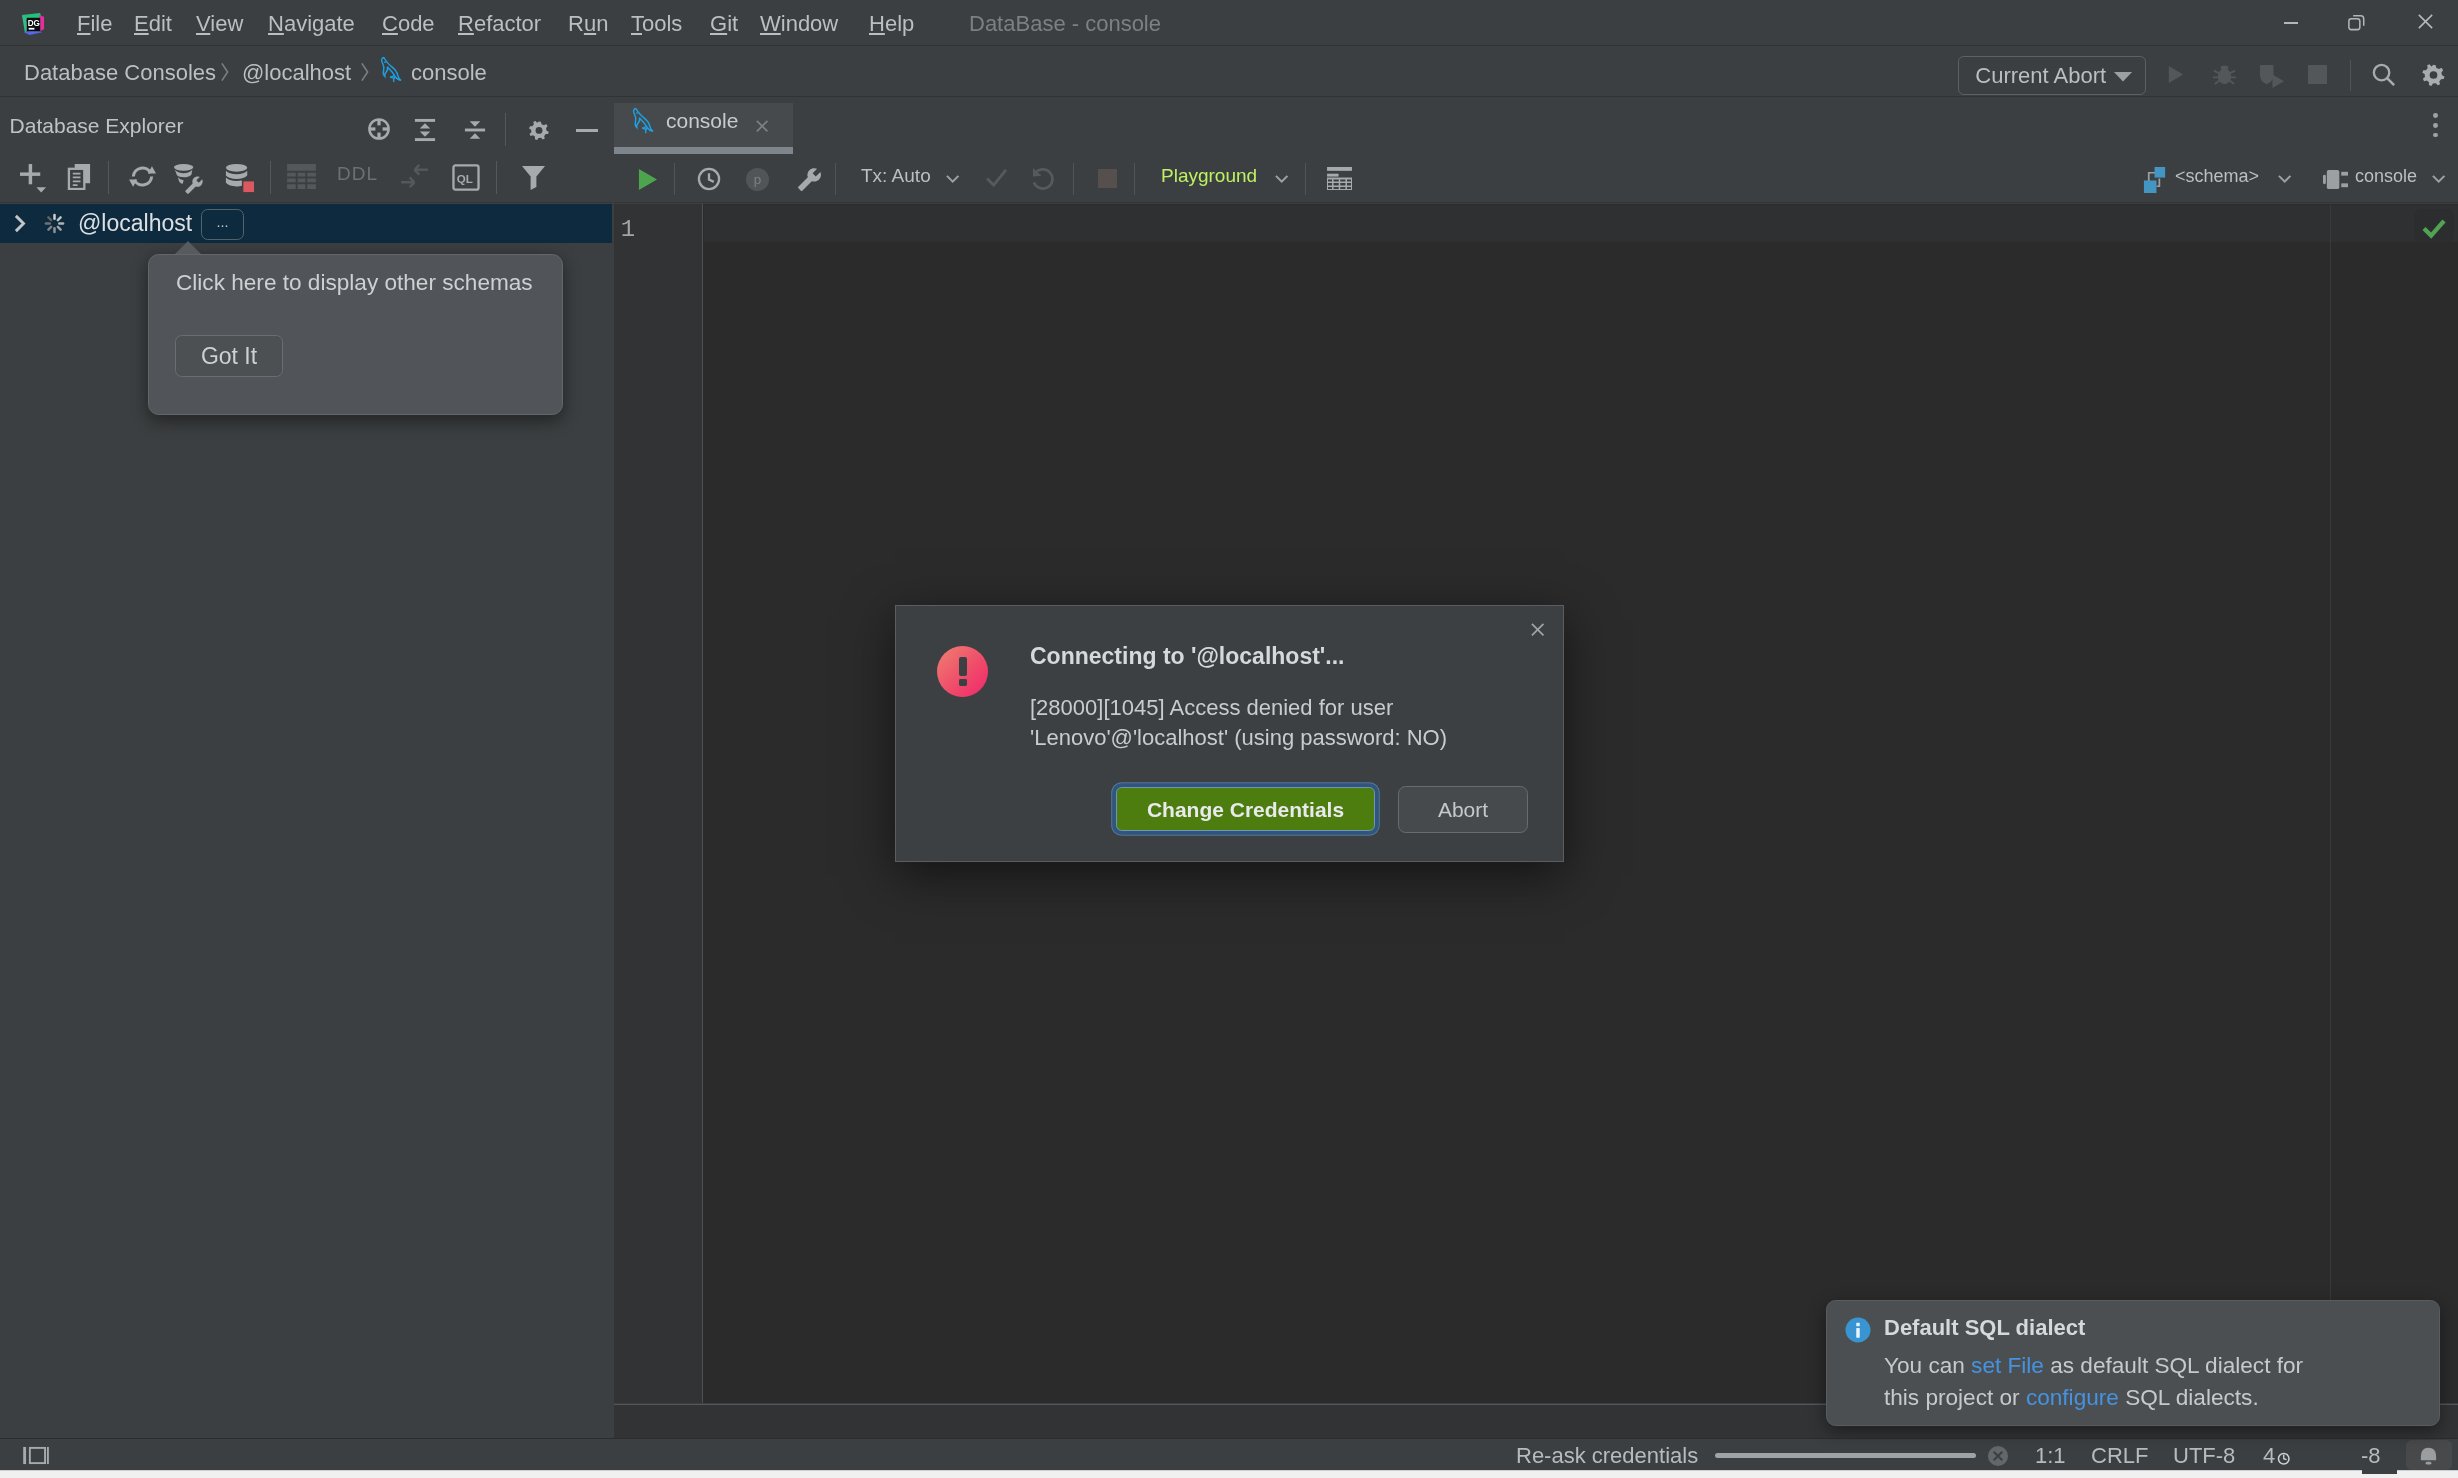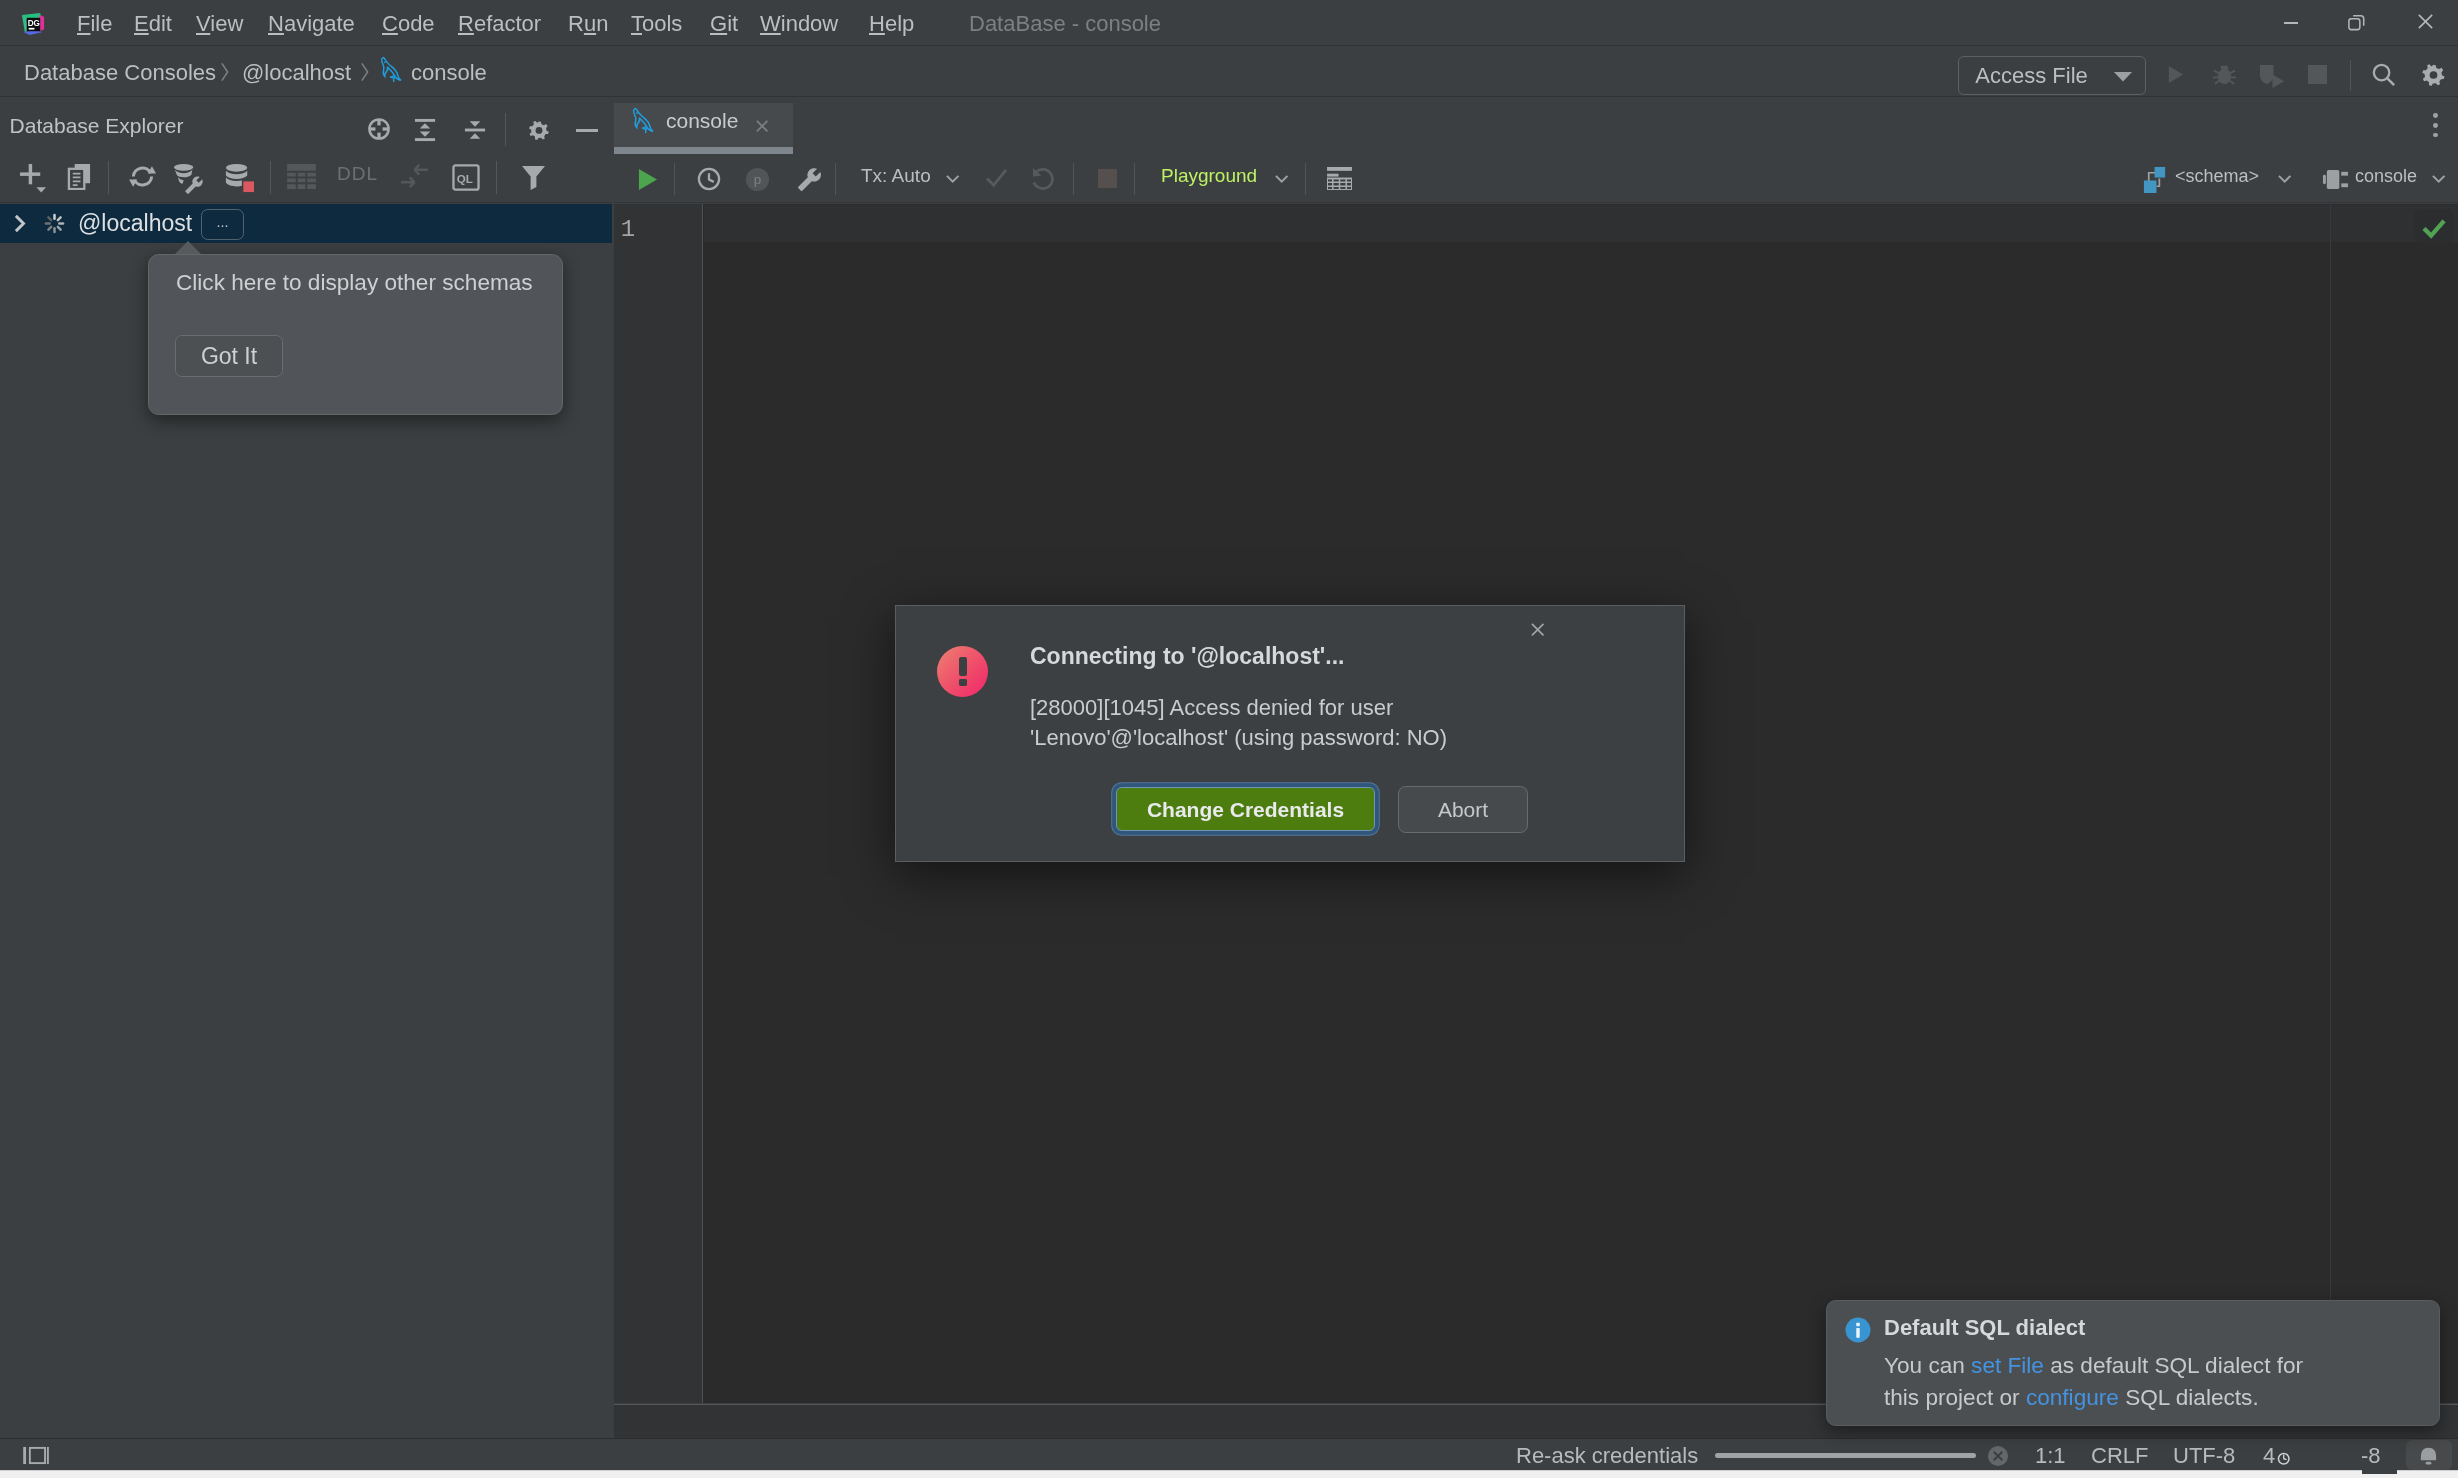--- a/index.html
+++ b/index.html
@@ -38,21 +38,21 @@
   .st { position:absolute; top:0; height:32px; line-height:33px; color:#b8bbbd; font-size:22px; }
   #whitestrip { left:0; top:1470px; width:2458px; height:8.6px; background:#f0f0f0; border-top:1px solid #cfcfcf; }
 
   
   #balloon { left:148px; top:254px; width:415px; height:161px; background:#515458; border:1px solid #646669; border-radius:10.6px; box-shadow:0 5.8px 17.3px rgba(0,0,0,.45); }
   #balloon-arrow { left:175px; top:241px; width:0; height:0; border-left:13.4px solid transparent; border-right:13.4px solid transparent; border-bottom:13.4px solid #585b5e; z-index:5; }
   #balloon-text { left:176px; top:270px; color:#ced0d2; font-size:22.6px; position:absolute; }
   #gotit { left:175px; top:335px; width:108px; height:42px; background:#4d5053; border:1px solid #6b6e70; border-radius:6.7px; color:#ced0d2; font-size:23px; text-align:center; line-height:40px; }
 
   
-  #dialog { left:895px; top:605px; width:790px; height:257px; background:#3d4042; border:1px solid #5b5e60; box-shadow:0 13.4px 46px rgba(0,0,0,.55); }
+  #dialog { left:895px; top:605px; width:669px; height:257px; background:#3d4042; border:1px solid #5b5e60; box-shadow:0 13.4px 46px rgba(0,0,0,.55); }
   #dlg-icon { position:absolute; left:41px; top:40px; width:51px; height:51px; border-radius:50%; background:linear-gradient(135deg,#ee8170 0%,#ef486a 60%,#f1266b 100%); }
   #dlg-title { position:absolute; left:134px; top:37px; color:#d6d9db; font-size:23px; font-weight:bold; }
   .dlg-body { position:absolute; left:134px; color:#c9cccd; font-size:22px; }
   #btn-change { position:absolute; left:220px; top:181px; width:259px; height:44px; background:#4d7c0f; border:1px solid #7295b5; border-radius:5.8px; box-shadow:0 0 0 3.8px #30567c, 0 0 0 4.8px #54769a; color:#e8eaec; font-weight:bold; font-size:21px; text-align:center; line-height:43px; }
   #btn-abort { position:absolute; left:502px; top:180px; width:130px; height:47px; background:#474a4c; border:1px solid #696c6e; border-radius:7.7px; color:#c6c9cb; font-size:21px; text-align:center; line-height:46px; }
 
   
   #notif { left:1826px; top:1300px; width:614px; height:126px; background:#4c4f51; border:1px solid #5a5d5f; border-radius:9.6px; box-shadow:0 5.8px 17.3px rgba(0,0,0,.4); }
   #notif-title { position:absolute; left:57px; top:14.4px; color:#d6d9db; font-size:22px; font-weight:bold; }
   .notif-line { position:absolute; left:57px; color:#c7cacc; font-size:22.6px; }
@@ -120,21 +120,21 @@
       <svg width="25" height="31" viewBox="0 0 26 32">
         <path d="M5.2 2.6 C3.6 3.6 3.4 5.8 4.8 8.6 C6.2 11.3 6.5 13.6 5.8 16 C5.1 18.4 5.5 20.7 7.1 22.3 C6.8 20.2 7.3 18.6 8.6 17.4 C10 16.1 10.4 14.2 9.7 12.2 C12.3 14.9 15.1 17.2 16.9 20.8 C18.4 23.7 20.8 25.6 23.9 26.2 C22 24.9 20.9 23.1 20.5 20.9 C19.9 17.6 17.7 14.7 14.5 12.2 C11.6 9.9 8.8 7.3 7.4 4.6 C6.7 3.2 6 2.4 5.2 2.6 Z" fill="none" stroke="#1e9fe0" stroke-width="1.5"></path>
         <circle cx="7.3" cy="7.3" r="0.9" fill="#1e9fe0"></circle>
         <path d="M16.9 20.8 C15.8 22.3 14.2 22.9 12.5 22.5 C14 23.8 16 24 17.6 23.1 C16.2 24.4 15.8 26.2 16.6 28.0" fill="none" stroke="#1e9fe0" stroke-width="1.4"></path>
       </svg>
     </div>
     <div class="crumb" style="left:411px;">console</div>
   </div>
 
   <div class="abs" style="left:1958px; top:56px; width:188px; height:39px; border:1px solid #5e6163; border-radius:5.8px;">
-    <span style="position:absolute; left:16.3px; top:5.8px; color:#bcbfc1; font-size:22px;">Access File</span>
+    <span style="position:absolute; left:16.3px; top:5.8px; color:#bcbfc1; font-size:22px;">Current Abort</span>
     <svg style="position:absolute; right:12.5px; top:14.4px;" width="20" height="11.5" viewBox="0 0 21 12">
         <polygon points="1,1 20,1 10.5,11" fill="#9da0a2"></polygon>
       </svg>
   </div>
 
   <div class="abs" style="left:2166px; top:63px;">
     <svg width="19" height="23" viewBox="0 0 20 24">
         <polygon points="3,3 18,12 3,21" fill="#53575a"></polygon>
       </svg>
   </div>

